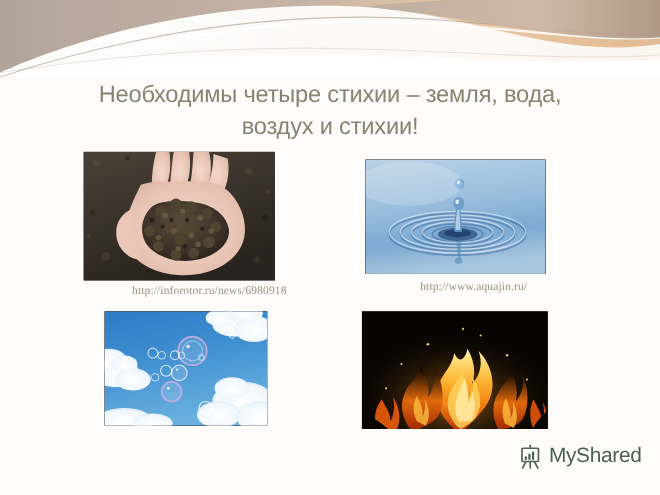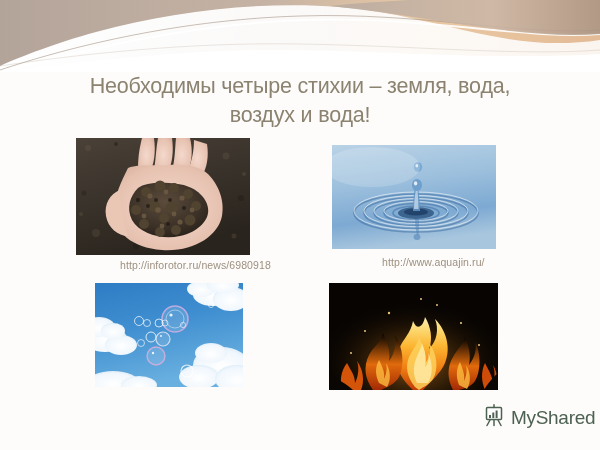--- a/index.html
+++ b/index.html
@@ -44,21 +44,21 @@
   .pic {
     position: absolute;
     overflow: hidden;
     background: #000;
   }
   .pic > svg, .pic > .fill { display: block; width: 100%; height: 100%; }
 
   .caption {
     position: absolute;
     color: #9d9080;
-    font-family: Liberation Sans, sans-serif;
+    font-family: Liberation Serif, serif;
     font-size: 10.5px;
     white-space: nowrap;
     letter-spacing: 0.1px;
     padding-left: 38px;
   }
 
   
   #pic-earth { left: 76px; top: 138px; width: 174px; height: 117px; }
   #cap-earth { left: 82px; top: 259px; }
   
@@ -67,24 +67,23 @@
   
   #pic-air { left: 95px; top: 283px; width: 148px; height: 104px; }
   #cap-air  { left: 103px; top: 398px; }
   
   #pic-fire { left: 329px; top: 283px; width: 169px; height: 107px; }
   #cap-fire { left: 349px; top: 395px; }
 
   
   .watermark {
     position: absolute;
-    left: 484px;
+    left: 472px;
     top: 404px;
     display: flex;
-    align-items: center;
     gap: 5px;
   }
   .watermark .wm-text {
     color: #4c6152;
     font-size: 19px;
     font-family: "Liberation Sans", sans-serif;
     letter-spacing: -0.3px;
   }
 </style>
 </head>
@@ -121,21 +120,21 @@
 
       <path d="M600,0 L600,34 C520,40 430,16 330,6 C430,-4 520,-4 600,0 Z" fill="url(#gTaupe2)" opacity="0.85"></path>
 
       <path d="M0,72 L600,72 L600,54 C470,62 330,44 200,52 C120,57 50,65 0,72 Z" fill="#ffffff" opacity="0.95"></path>
       <path d="M0,66 C80,54 190,42 300,44 C420,46 520,56 600,50" fill="none" stroke="#b6a79a" stroke-opacity="0.35" stroke-width="0.8"></path>
     </svg>
   </div>
 
   <div class="title">
     <div>Необходимы четыре стихии – земля, вода,</div>
-    <div>воздух и вода!</div>
+    <div>воздух и стихии!</div>
   </div>
 
   <div class="pic" id="pic-earth">
     <svg viewBox="0 0 174 117" preserveAspectRatio="none" xmlns="http://www.w3.org/2000/svg">
       <defs>
         <linearGradient id="soilBg" x1="0" y1="0" x2="0.4" y2="1">
           <stop offset="0%" stop-color="#4a4138"></stop>
           <stop offset="50%" stop-color="#3a332b"></stop>
           <stop offset="100%" stop-color="#2a241e"></stop>
         </linearGradient>

